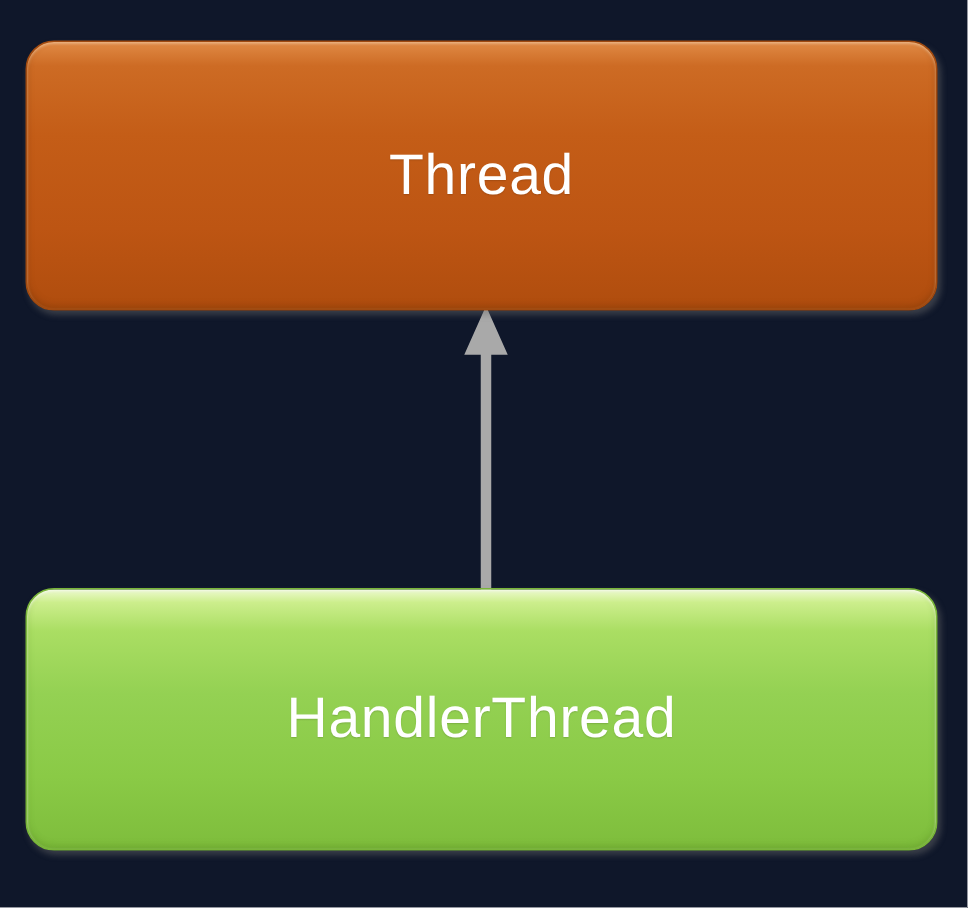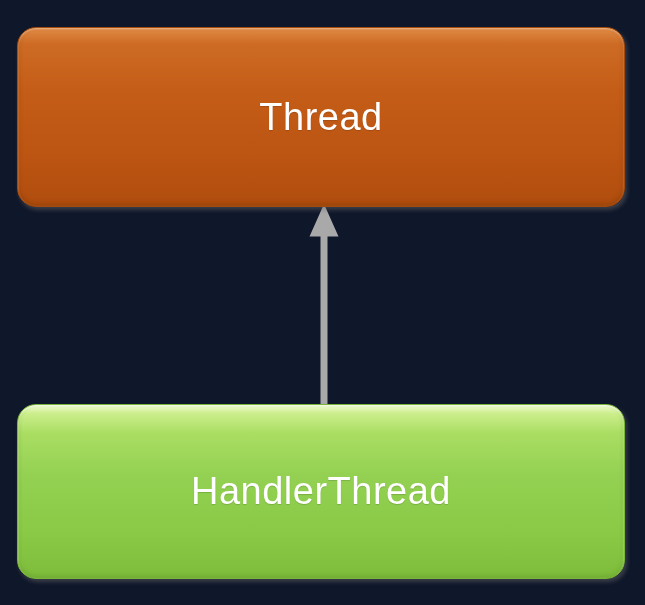--- a/index.html
+++ b/index.html
@@ -37,21 +37,21 @@
       #c45d17 35%,
       #bd5513 70%,
       #b04d0e 100%);
     border: 1px solid #a04a10;
     box-shadow:
       inset 0 1px 2px rgba(255, 230, 200, 0.55),
       inset 0 -2px 5px rgba(100, 45, 0, 0.35),
       2px 3px 4px rgba(110, 110, 110, 0.45);
   }
   .node-handler {
-    top: 404px;
+    top: 392px;
     height: 175px;
     background: linear-gradient(180deg,
       #eefad0 0%,
       #ccee8c 5%,
       #aade63 16%,
       #94d153 40%,
       #8aca46 72%,
       #7ebd3c 100%);
     border: 1px solid #79b539;
     box-shadow:

